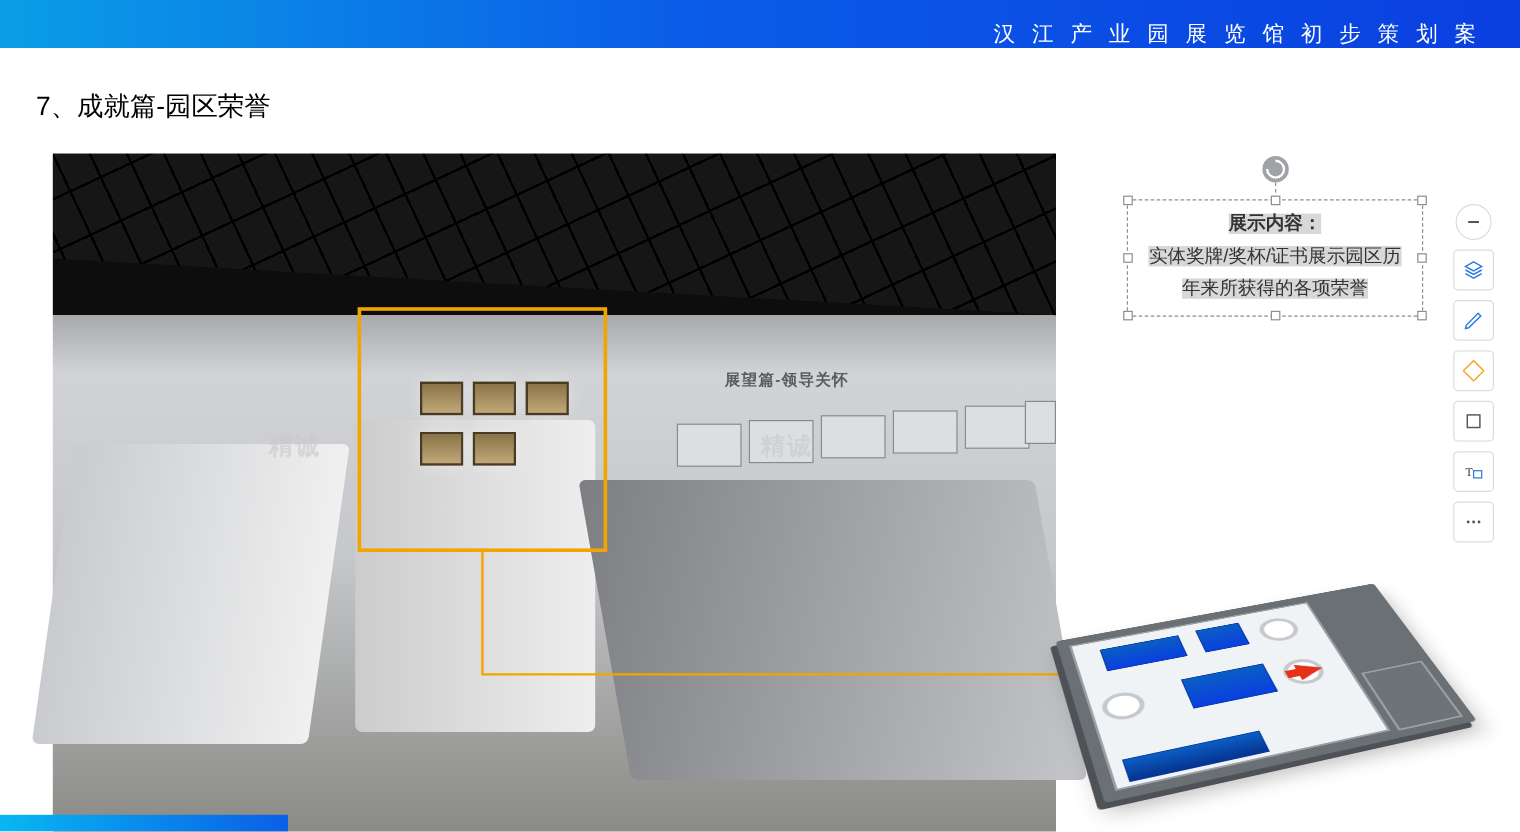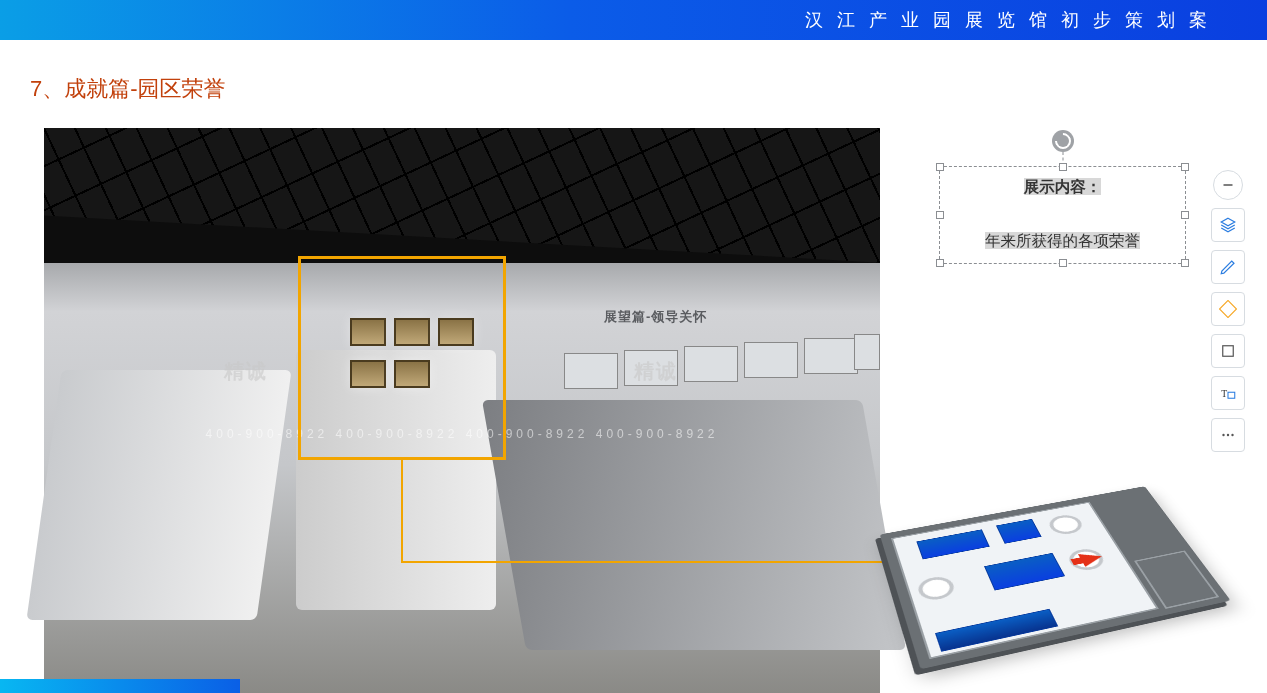--- a/index.html
+++ b/index.html
@@ -6,37 +6,37 @@
   html, body { width: 1267px; height: 693px; font-family: "Microsoft YaHei", Arial, sans-serif; background: #fff; overflow: hidden; position: relative; }
 
   
   .header {
     position: absolute;
     top: 0; left: 0; right: 0;
     height: 40px;
     background: linear-gradient(to right, #0a9ee6 0%, #0b5ce8 45%, #0a3fe0 100%);
     display: flex;
     justify-content: flex-end;
-    align-items: center;
-    padding-right: 46px;
+    align-items: flex-end;
+    padding-right: 23px;
   }
   .header-title {
     color: #fff;
     font-size: 18px;
     letter-spacing: 14px;
     font-weight: 400;
   }
 
   
   .slide-title {
     position: absolute;
     top: 74px;
     left: 30px;
     font-size: 22px;
-    color: #c2410c;
+    color: #000000;
     font-weight: 500;
   }
 
   
   .render {
     position: absolute;
     top: 128px;
     left: 44px;
     width: 836px;
     height: 612px;
@@ -188,35 +188,34 @@
   <div class="right-wall-title">展望篇-领导关怀</div>
   <div class="photo p1"></div>
   <div class="photo p2"></div>
   <div class="photo p3"></div>
   <div class="photo p4"></div>
   <div class="photo p5"></div>
   <div class="photo p6"></div>
 
   <div class="wm-logo a">精诚</div>
   <div class="wm-logo b">精诚</div>
-  <div class="watermark">400-900-8922    400-900-8922    400-900-8922    400-900-8922</div>
 </div>
 
 <div class="highlight"></div>
 
 <svg class="connector" viewBox="0 0 1267 693">
   <polyline points="402,460 402,562 1022,562" fill="none" stroke="#f2a500" stroke-width="2"></polyline>
 </svg>
 
 <div class="textbox-wrap">
   <div class="rotate-handle"></div>
   <div class="rotate-stem"></div>
   <div class="textbox">
     <span class="hl"><b>展示内容：</b></span><br>
-    <br>
+    <span class="hl">实体奖牌/奖杯/证书展示园区历</span><br>
     <span class="hl">年来所获得的各项荣誉</span>
     <span class="handle h-tl"></span>
     <span class="handle h-tm"></span>
     <span class="handle h-tr"></span>
     <span class="handle h-ml"></span>
     <span class="handle h-mr"></span>
     <span class="handle h-bl"></span>
     <span class="handle h-bm"></span>
     <span class="handle h-br"></span>
   </div>

